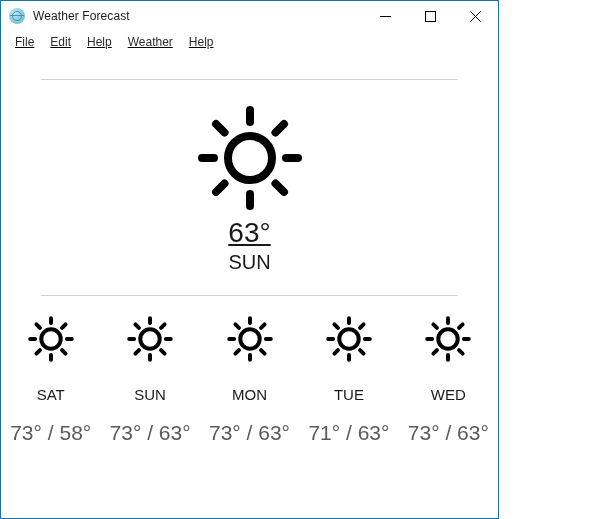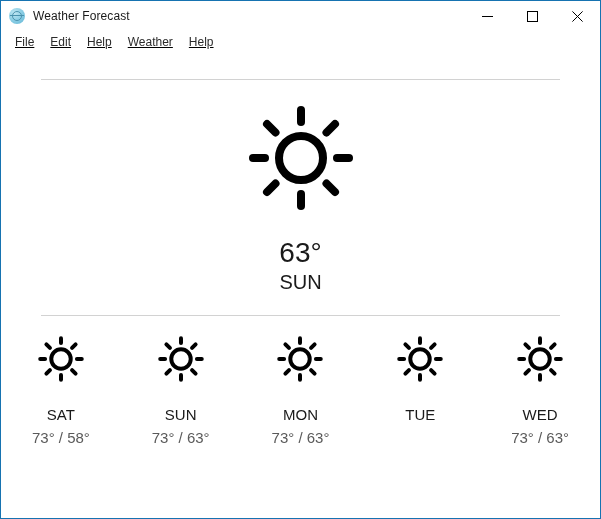--- a/index.html
+++ b/index.html
@@ -12,21 +12,21 @@
     height: 519px;
     overflow: hidden;
     font-family: "Liberation Sans", sans-serif;
   }
 
   
   .window {
     position: absolute;
     left: 0;
     top: 0;
-    width: 601px;
+    width: 499px;
     height: 519px;
     box-sizing: border-box;
     border: 1px solid #1673b1;
     background: #0f766e;
     display: flex;
     flex-direction: column;
   }
 
   
   .titlebar {
@@ -140,22 +140,23 @@
   }
   .current-icon {
     display: flex;
     justify-content: center;
     align-items: center;
     height: 104px;
   }
   .current-temp {
     font-size: 28px;
     color: #1a1a1a;
-    margin-top: 28px;
+    margin-top: 8px;
     line-height: 1.05;
+    text-decoration: underline;
   }
   .current-day {
     font-size: 20px;
     color: #1a1a1a;
     margin-top: 4px;
     line-height: 1.1;
   }
 
   
   .forecast {
@@ -173,23 +174,23 @@
     align-items: center;
     height: 50px;
   }
   .forecast-label {
     font-size: 15px;
     color: #1a1a1a;
     margin-top: 22px;
     line-height: 1.2;
   }
   .forecast-temps {
-    font-size: 15px;
+    font-size: 21px;
     color: #5a5a5a;
-    margin-top: 5px;
+    margin-top: 16px;
     line-height: 1.2;
   }
 </style>
 </head>
 <body>
 
 <div class="window">
 
   <div class="titlebar">
     <div class="title-icon"></div>
@@ -321,20 +322,21 @@
               <line x1="5" y1="52" x2="16" y2="52"></line>
               <line x1="88" y1="52" x2="99" y2="52"></line>
               <line x1="19" y1="19" x2="27" y2="27"></line>
               <line x1="77" y1="77" x2="85" y2="85"></line>
               <line x1="85" y1="19" x2="77" y2="27"></line>
               <line x1="27" y1="77" x2="19" y2="85"></line>
             </g>
           </svg>
         </div>
         <div class="forecast-label">TUE</div>
+        <div class="forecast-temps">71° / 63°</div>
       </div>
 
       <div class="forecast-day">
         <div class="forecast-icon">
           <svg width="46" height="46" viewBox="0 0 104 104">
             <circle cx="52" cy="52" r="22" fill="none" stroke="#000000" stroke-width="9"></circle>
             <g stroke="#000000" stroke-width="9" stroke-linecap="round">
               <line x1="52" y1="5" x2="52" y2="16"></line>
               <line x1="52" y1="88" x2="52" y2="99"></line>
               <line x1="5" y1="52" x2="16" y2="52"></line>

